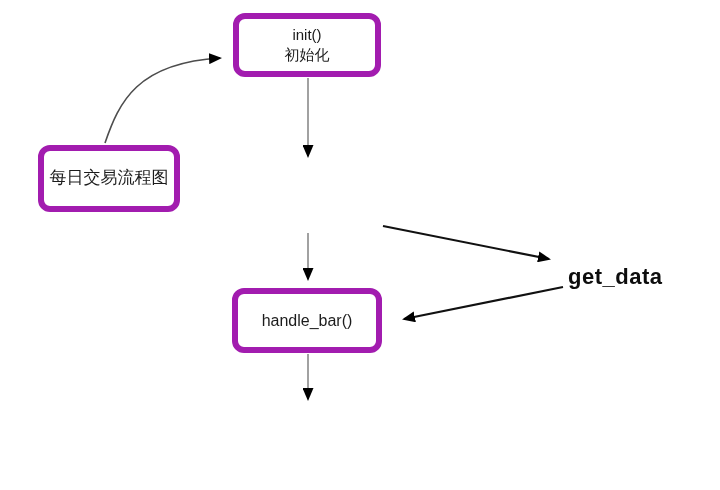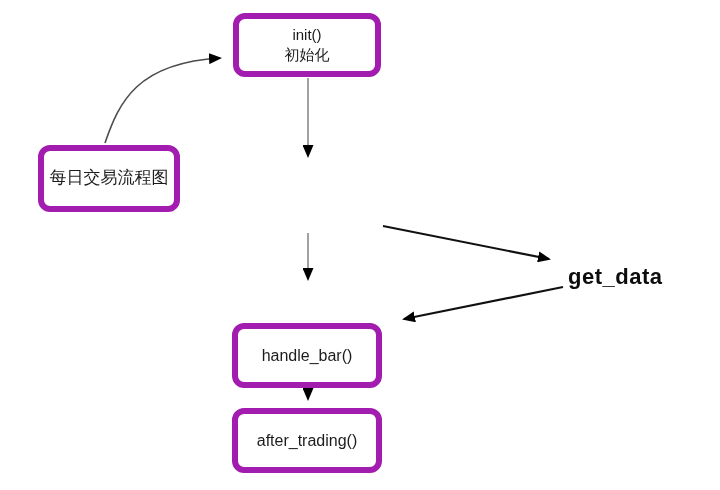--- a/index.html
+++ b/index.html
@@ -31,21 +31,21 @@
     align-items: center;
     justify-content: center;
     color: #1c1c1c;
     font-size: 16px;
     text-align: center;
     line-height: 1.35;
   }
   .node-start        { left: 38px;  top: 145px; width: 142px; height: 67px; font-size: 17px; }
   .node-init         { left: 233px; top: 13px;  width: 148px; height: 64px; font-size: 15px; }
   .node-before       { left: 232px; top: 166px; width: 148px; height: 66px; }
-  .node-handle       { left: 232px; top: 288px; width: 150px; height: 65px; margin-top: 35px; }
+  .node-handle       { left: 232px; top: 288px; width: 150px; height: 65px; }
   .node-after        { left: 232px; top: 408px; width: 150px; height: 65px; }
   .annotation {
     position: absolute;
     font-weight: bold;
     color: #0d0d0d;
     white-space: nowrap;
   }
   .note-init   { left: 385px; top: 30px;  font-size: 27px; }
   .note-getdata{ left: 568px; top: 264px; font-size: 22px; letter-spacing: 0.5px; }
 </style>
@@ -81,20 +81,17 @@
   <div class="node node-init">
     <span>init()</span>
     <span>初始化</span>
   </div>
 
 
   <div class="node node-handle">
     <span>handle_bar()</span>
   </div>
 
-  <div class="node node-after">
-    <span>after_trading()</span>
-  </div>
 
 
   <div class="annotation note-getdata">get_data</div>
 
 </div>
 
 </body></html>

